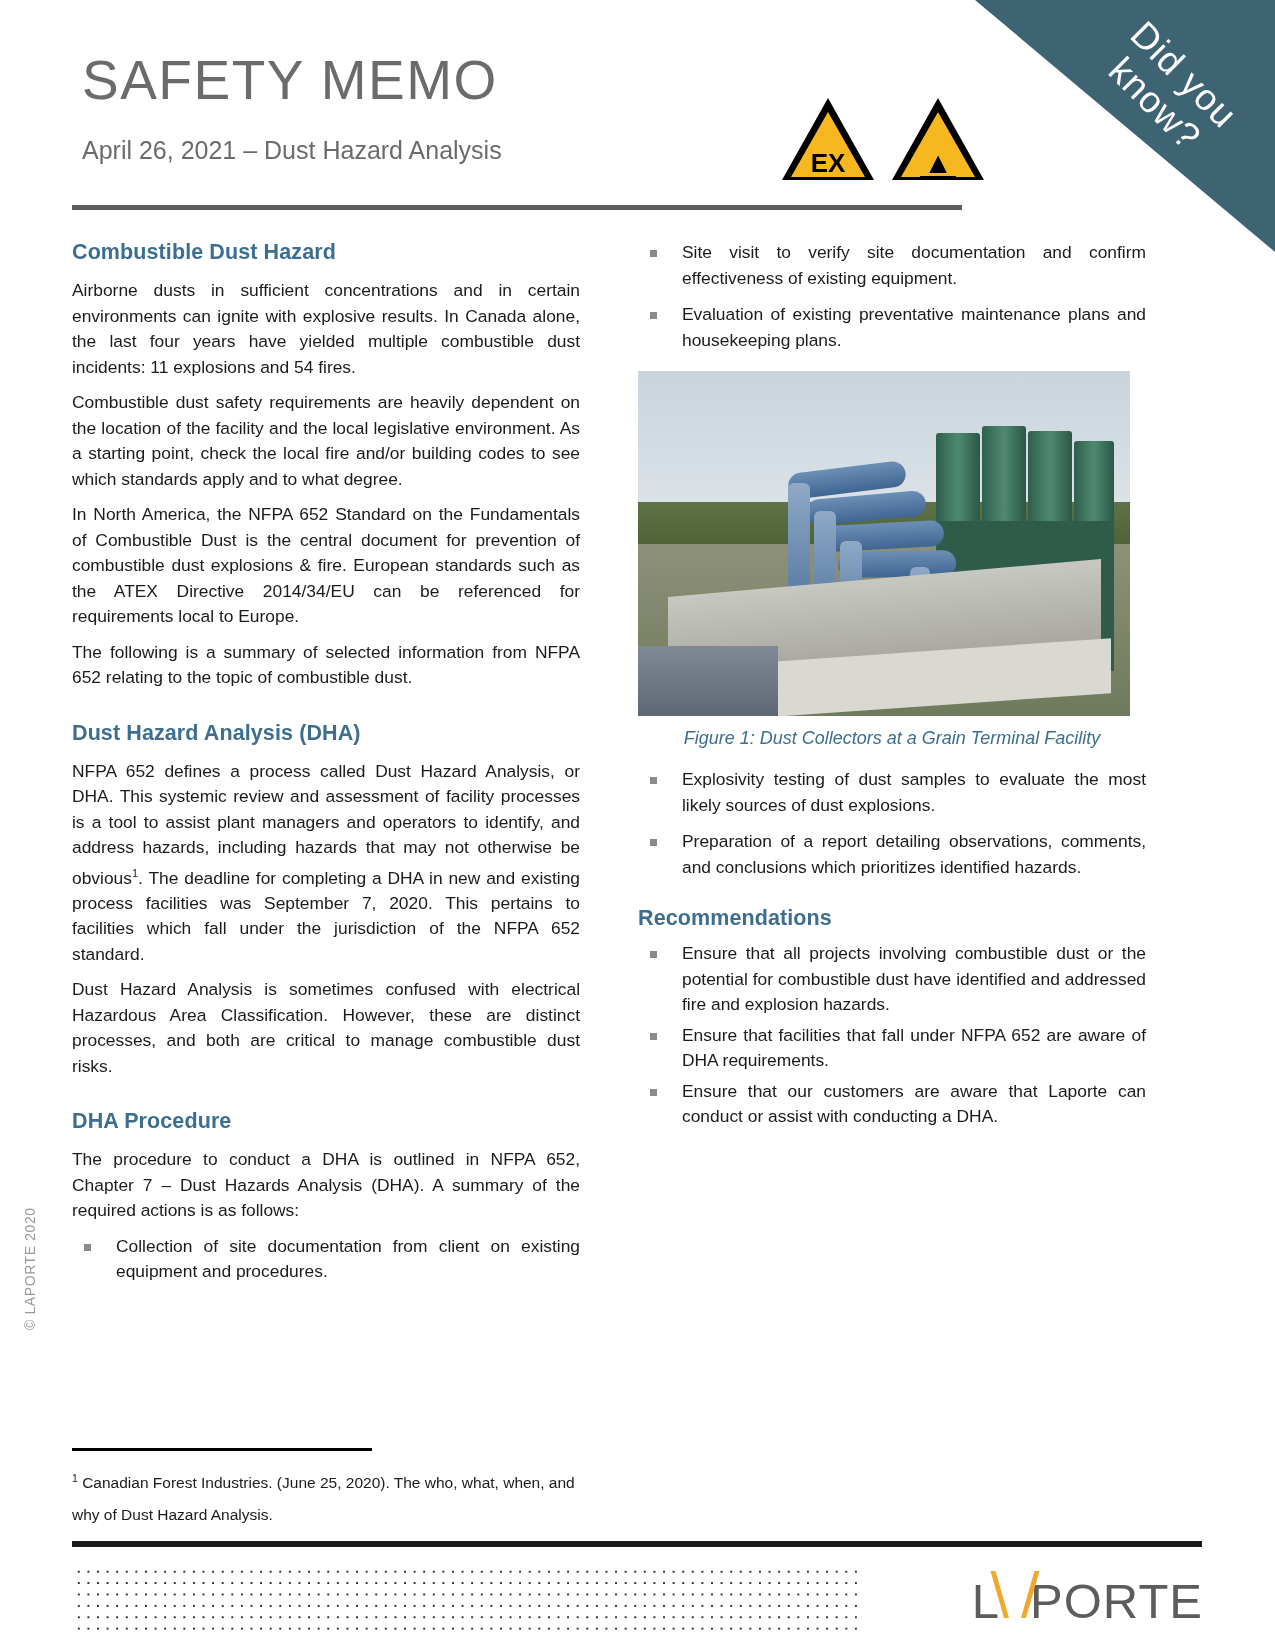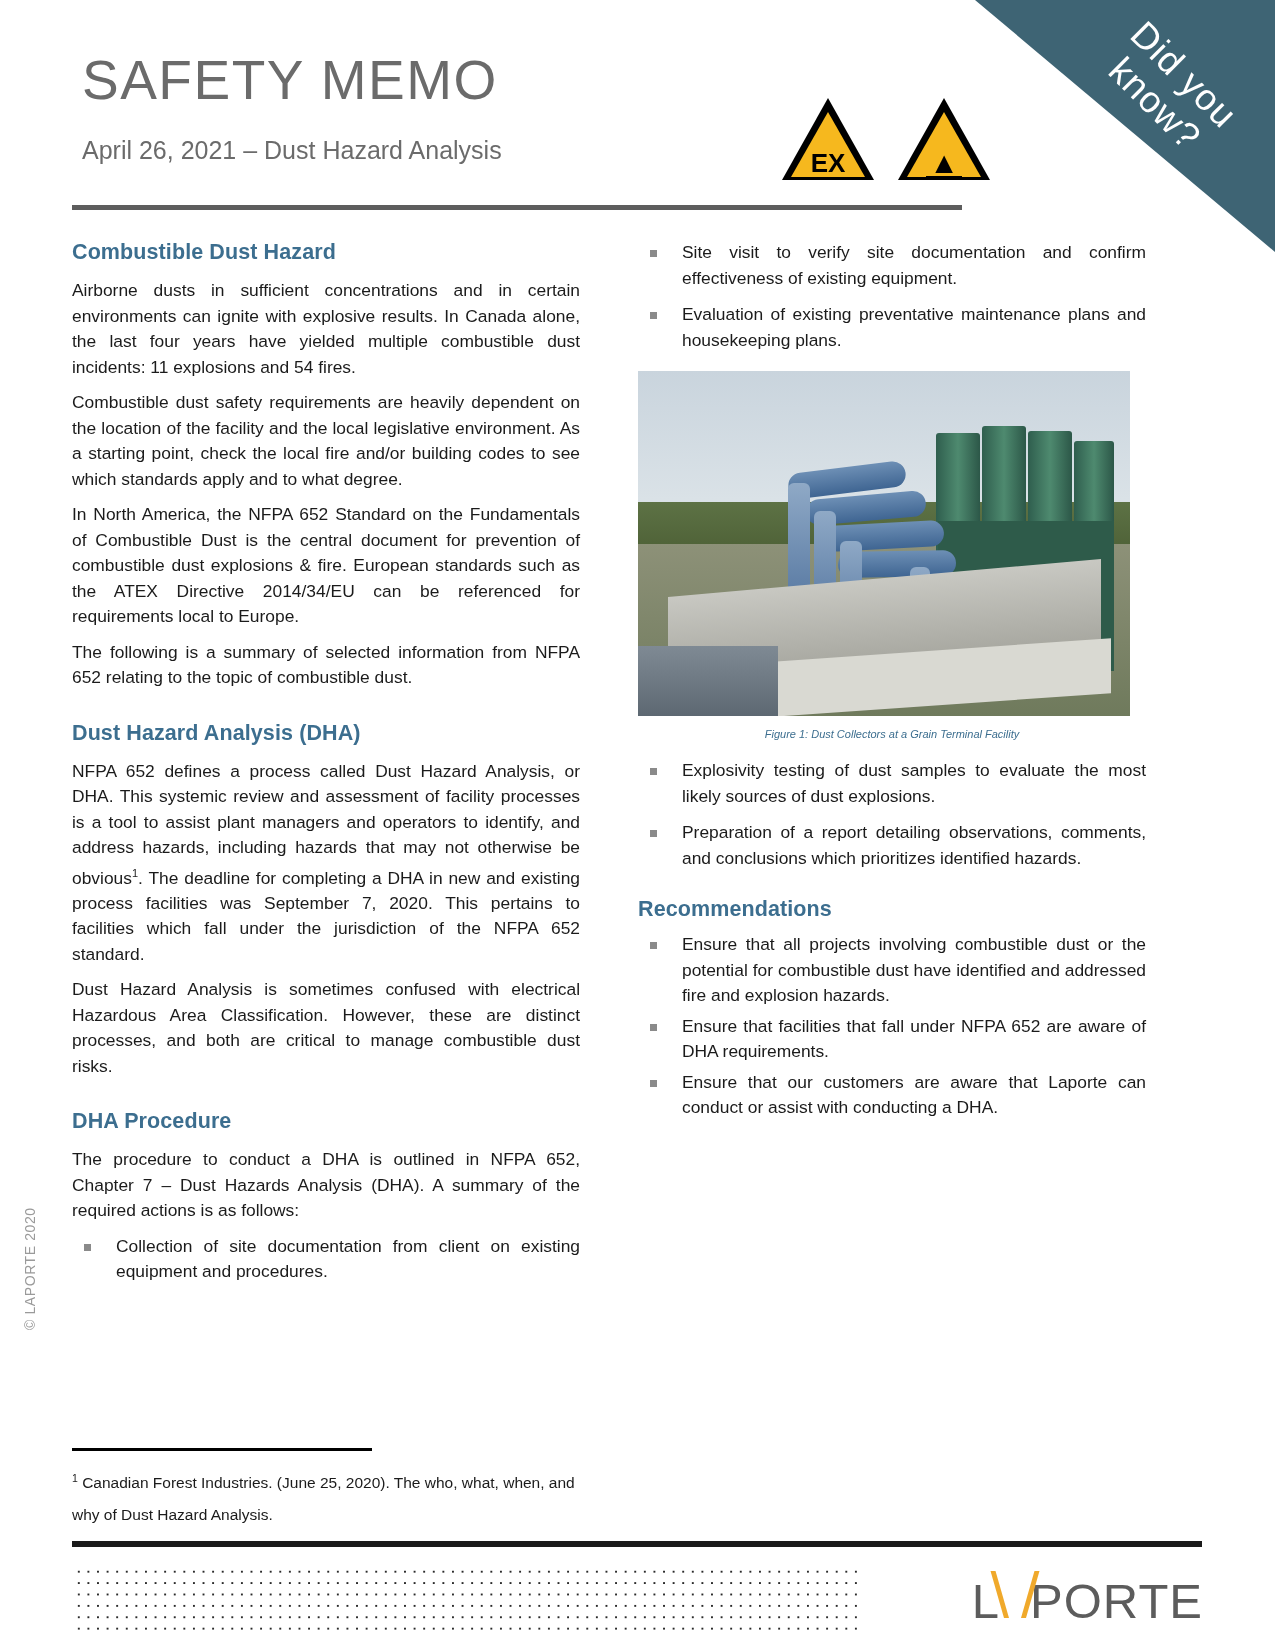--- a/index.html
+++ b/index.html
@@ -38,21 +38,21 @@
   }
   .memo-sub{
     margin-top:26px; font-size:25px; color:#6b6b6b; font-weight:400;
   }
   .header-rule{
     position:absolute; left:72px; top:205px; width:890px; height:5px;
     background:#5d5d5d;
   }
 
   
-  .hazards{ position:absolute; left:782px; top:98px; display:flex; gap:24px; }
+  .hazards{ position:absolute; left:782px; top:98px; display:flex; gap:18px; }
   .tri-sign{ position:relative; width:92px; height:82px; }
   .tri-sign .outer{
     position:absolute; left:0; top:0; width:0; height:0;
     border-left:46px solid transparent;
     border-right:46px solid transparent;
     border-bottom:82px solid #000000;
   }
   .tri-sign .inner{
     position:absolute; left:9px; top:14px; width:0; height:0;
     border-left:37px solid transparent;
@@ -104,21 +104,21 @@
   ul.bullets.tight li{ margin-bottom:5px; }
 
   
   .figure{ margin-top:18px; }
   .photo{
     width:492px; height:345px; position:relative; overflow:hidden;
     background:#7d8a6a;
   }
   .fig-cap{
     margin-top:12px; text-align:center; font-style:italic;
-    color:#3c6e8f; font-size:11px;
+    color:#3c6e8f; font-size:18px;
   }
 
   
   .ph-sky{ position:absolute; inset:0 0 52% 0; background:linear-gradient(#c9d4dd,#dfe6ea); }
   .ph-trees{ position:absolute; left:0; top:38%; width:100%; height:22%;
     background:linear-gradient(#5d7245,#46582f); }
   .ph-ground{ position:absolute; left:0; bottom:0; width:100%; height:50%;
     background:linear-gradient(#8d9178,#6f7a5c); }
   .ph-roof{ position:absolute; left:6%; bottom:6%; width:88%; height:34%;
     background:linear-gradient(#c8c8c2,#9a9a92); transform:skewY(-5deg); }

